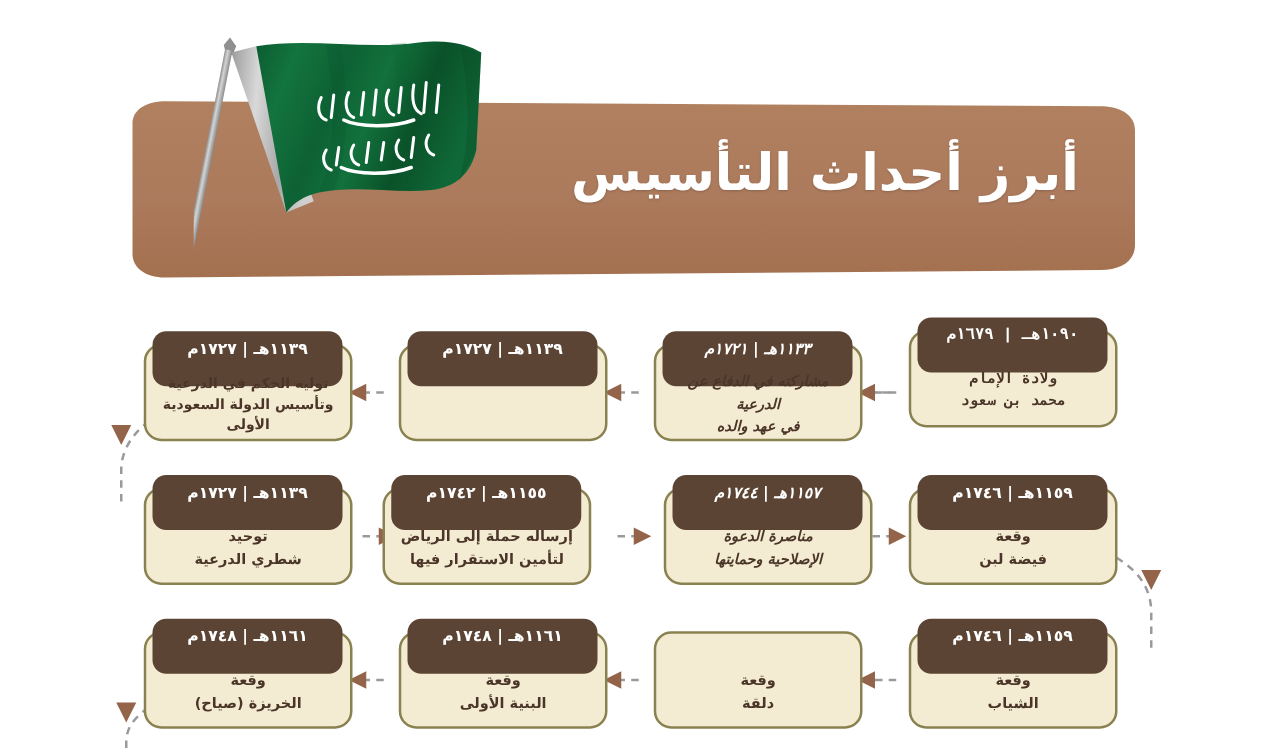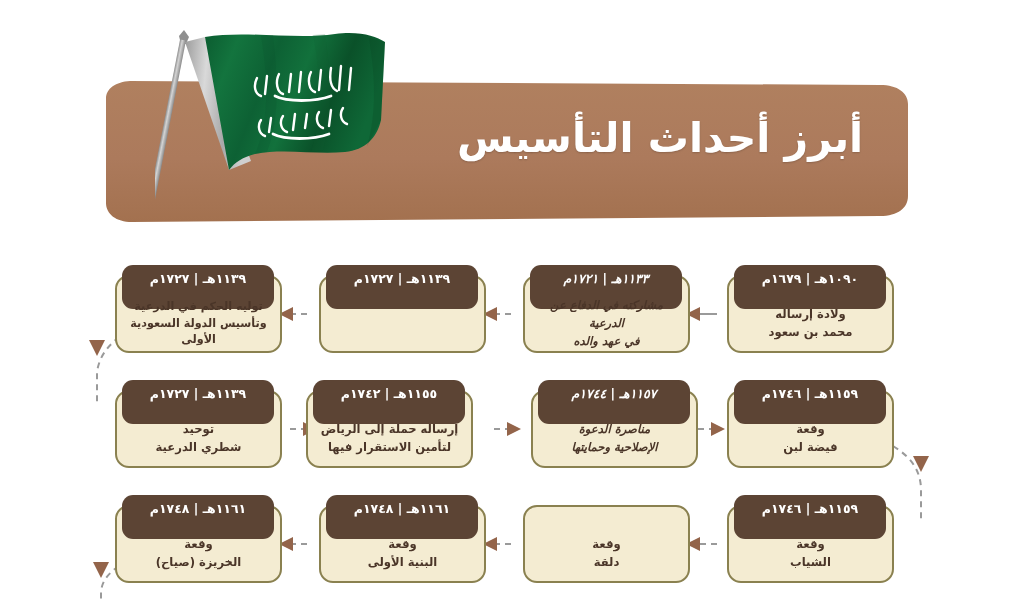--- a/index.html
+++ b/index.html
@@ -211,23 +211,23 @@
       <polygon points="913,456 929,456 921,472"></polygon>
 
       <polygon points="700,537 700,551 686,544"></polygon>
       <polygon points="497,537 497,551 483,544"></polygon>
       <polygon points="293,537 293,551 279,544"></polygon>
 
       <polygon points="93,562 109,562 101,578"></polygon>
     </g>
   </svg>
 
-  <div class="card" style="left:727px; top:275px;">
+  <div class="card" style="left:727px; top:264px;font-family:Liberation Mono, monospace;">
     <div class="card-head">١٠٩٠هـ | ١٦٧٩م</div>
-    <div class="card-body">ولادة إرساله
+    <div class="card-body">ولادة الإمام
 محمد بن سعود</div>
   </div>
 
   <div class="card" style="left:523px; top:275px;font-style:italic;">
     <div class="card-head">١١٣٣هـ | ١٧٢١م</div>
     <div class="card-body">مشاركته في الدفاع عن الدرعية
 في عهد والده</div>
   </div>
 
   <div class="card" style="left:319px; top:275px;">

